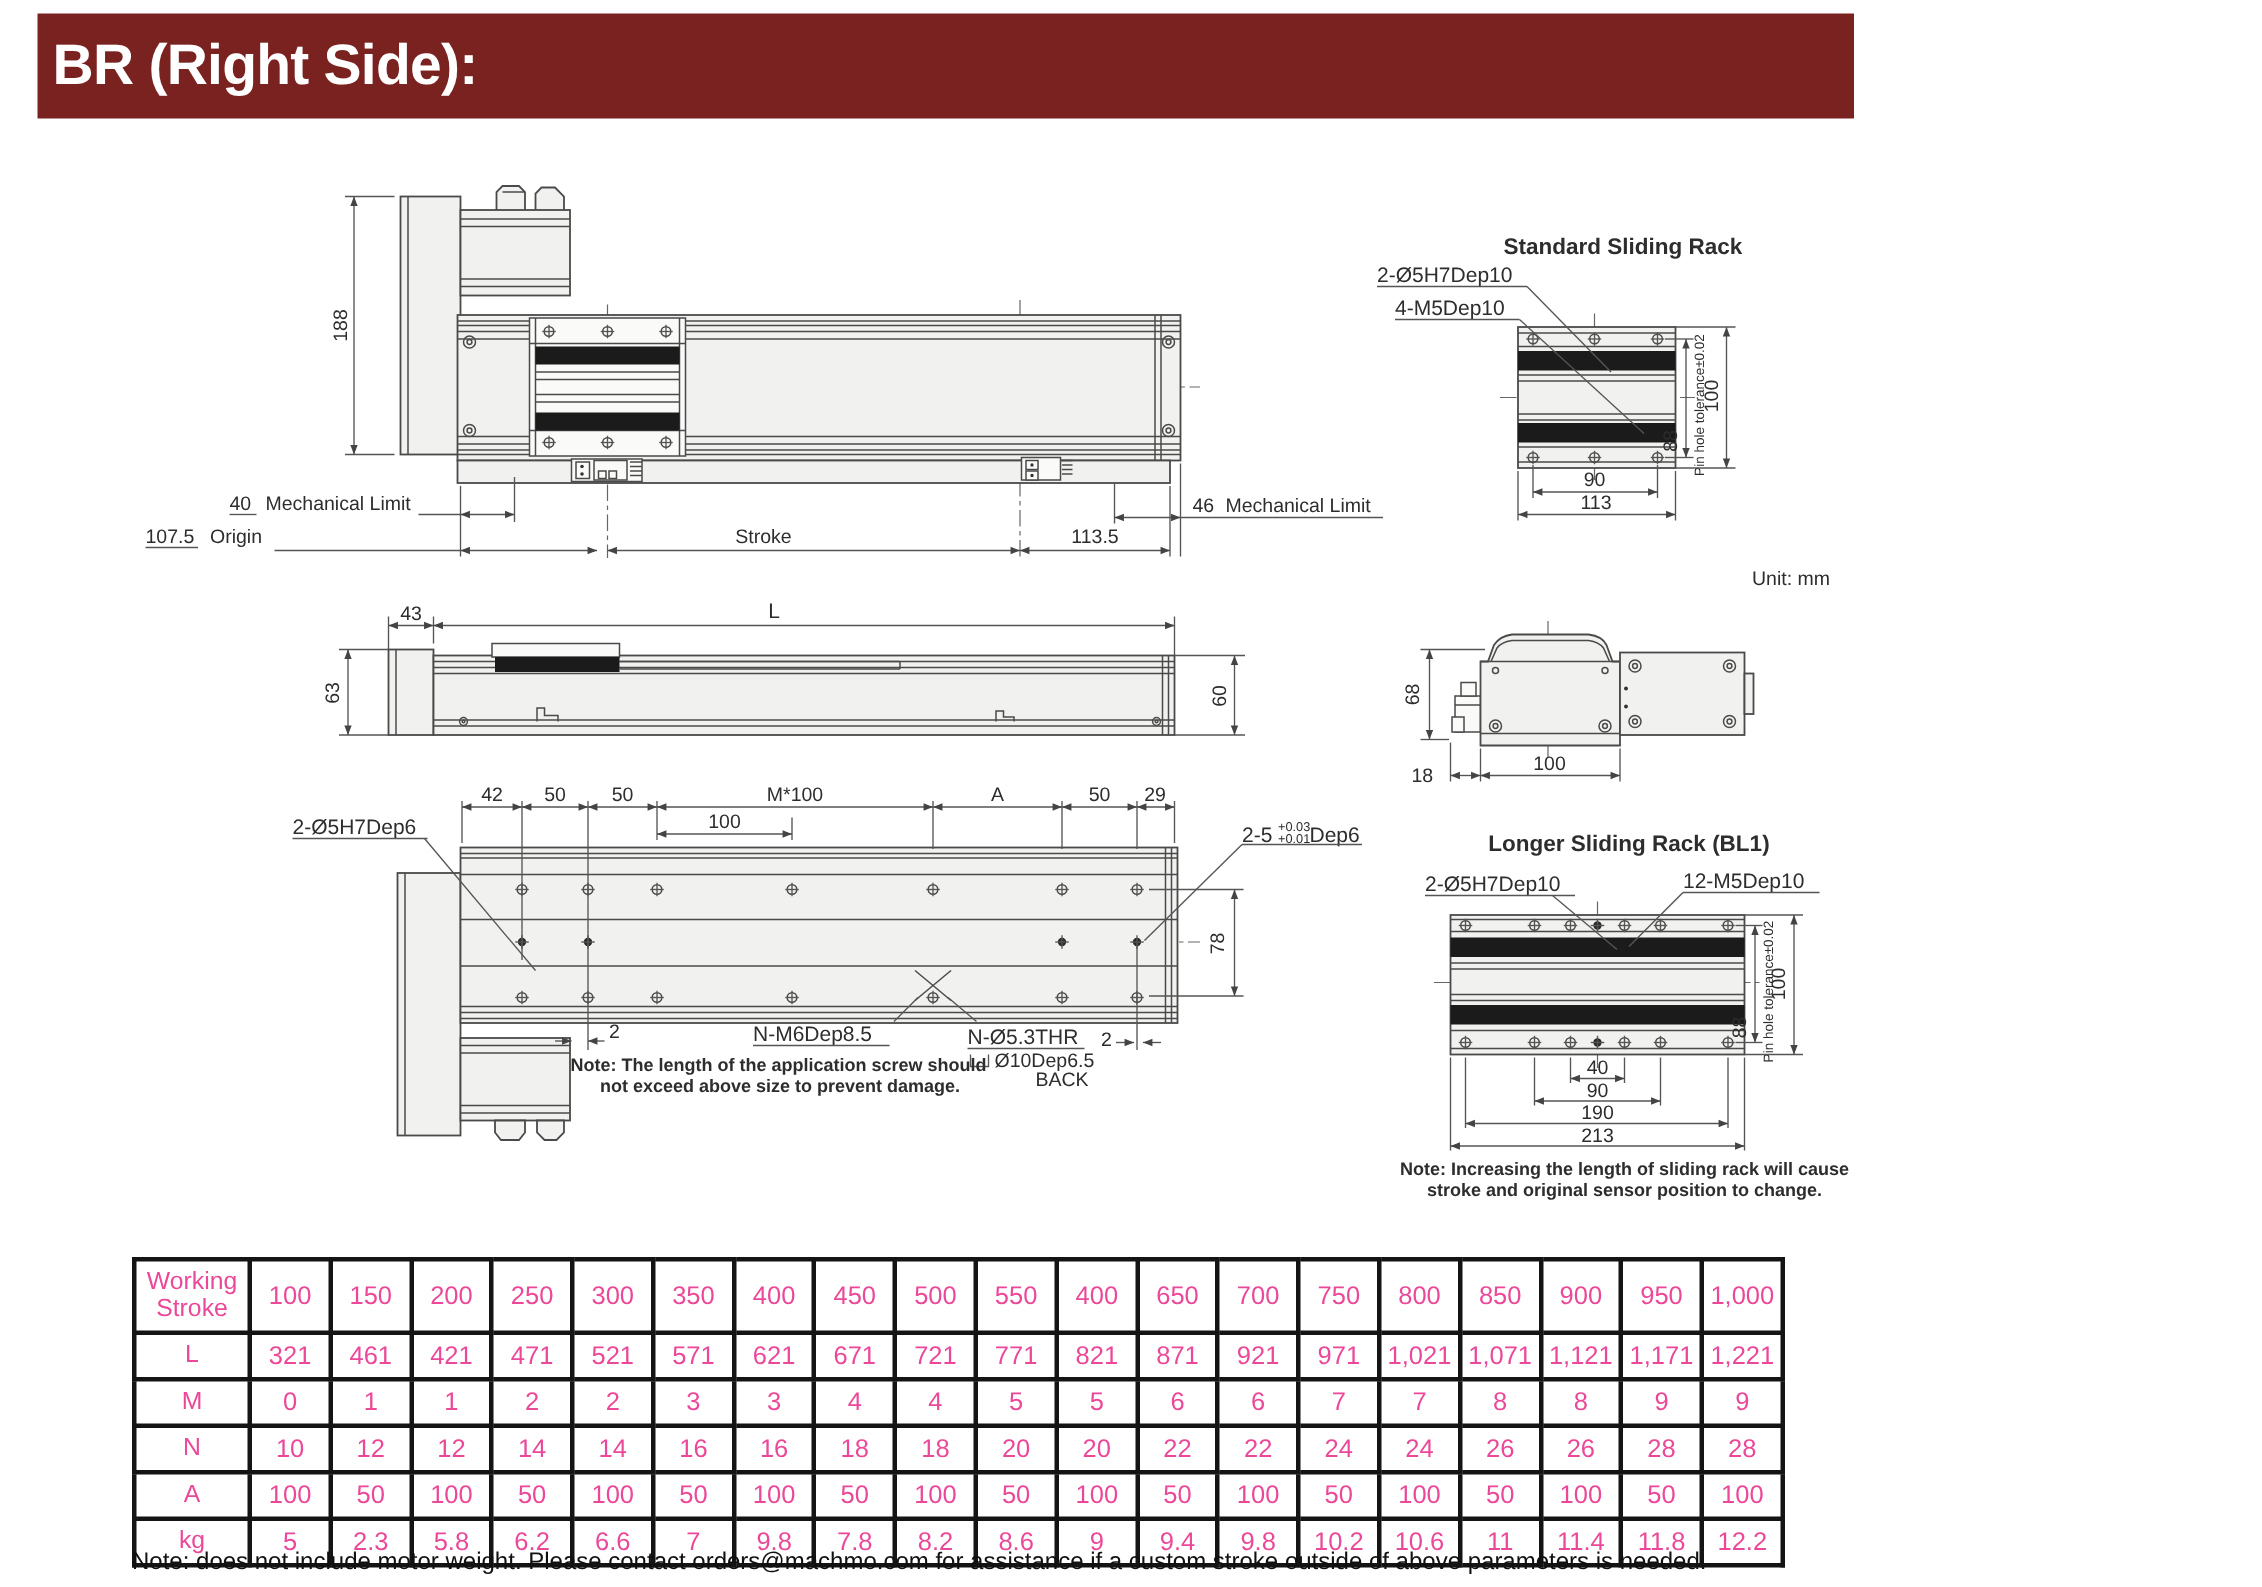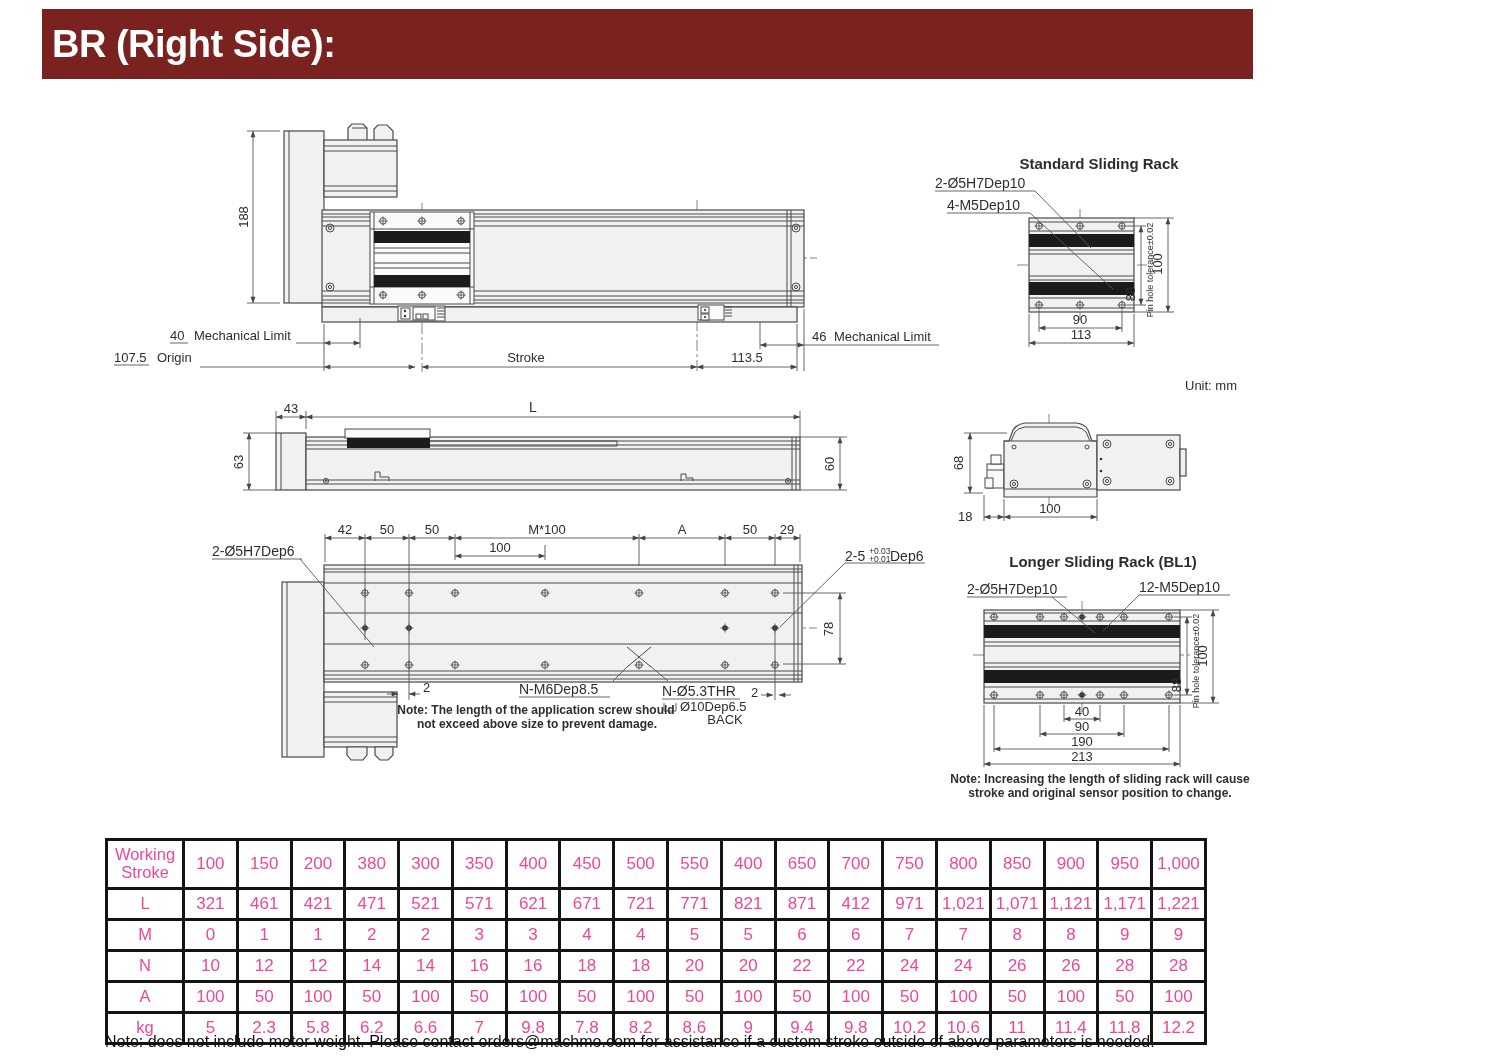--- a/index.html
+++ b/index.html
@@ -1,17 +1,17 @@
 <!DOCTYPE html>
 <html><head>
 <meta charset="utf-8">
 <style>
   html,body{margin:0;padding:0;background:#fff;}
   #page{position:relative;width:1236px;height:1058px;background:#ffffff;overflow:hidden;
-        font-family:"Liberation Sans",sans-serif;margin-left:17px;}
+        font-family:"Liberation Sans",sans-serif;}
   
   #banner{position:absolute;left:25px;top:9px;width:1462px;height:70px;background:#7a2220;}
   #banner .ttl{color:#ffffff;font-size:38px;font-weight:bold;line-height:70px;padding-left:10px;
         letter-spacing:-0.5px;display:block;}
   
   svg{position:absolute;left:0;top:0;}
   .body{fill:#f1f1ef;stroke:#4a4a4a;stroke-width:1.2;}
   .body2{fill:#fafaf8;stroke:#4a4a4a;stroke-width:1;}
   .ln{stroke:#4a4a4a;stroke-width:1;fill:none;}
   .blk{fill:#1b1b1b;stroke:none;}
@@ -461,21 +461,21 @@
   </svg>
 
   <div id="spec-wrap">
     <table class="spec">
       <tbody>
           <tr>
             <td class="rowhead">Working Stroke</td>
             <td>100</td>
             <td>150</td>
             <td>200</td>
-            <td>380</td>
+            <td>250</td>
             <td>300</td>
             <td>350</td>
             <td>400</td>
             <td>450</td>
             <td>500</td>
             <td>550</td>
             <td>400</td>
             <td>650</td>
             <td>700</td>
             <td>750</td>
@@ -492,21 +492,21 @@
             <td>421</td>
             <td>471</td>
             <td>521</td>
             <td>571</td>
             <td>621</td>
             <td>671</td>
             <td>721</td>
             <td>771</td>
             <td>821</td>
             <td>871</td>
-            <td>412</td>
+            <td>921</td>
             <td>971</td>
             <td>1,021</td>
             <td>1,071</td>
             <td>1,121</td>
             <td>1,171</td>
             <td>1,221</td>
           </tr>
           <tr>
             <td class="rowhead">M</td>
             <td>0</td>

